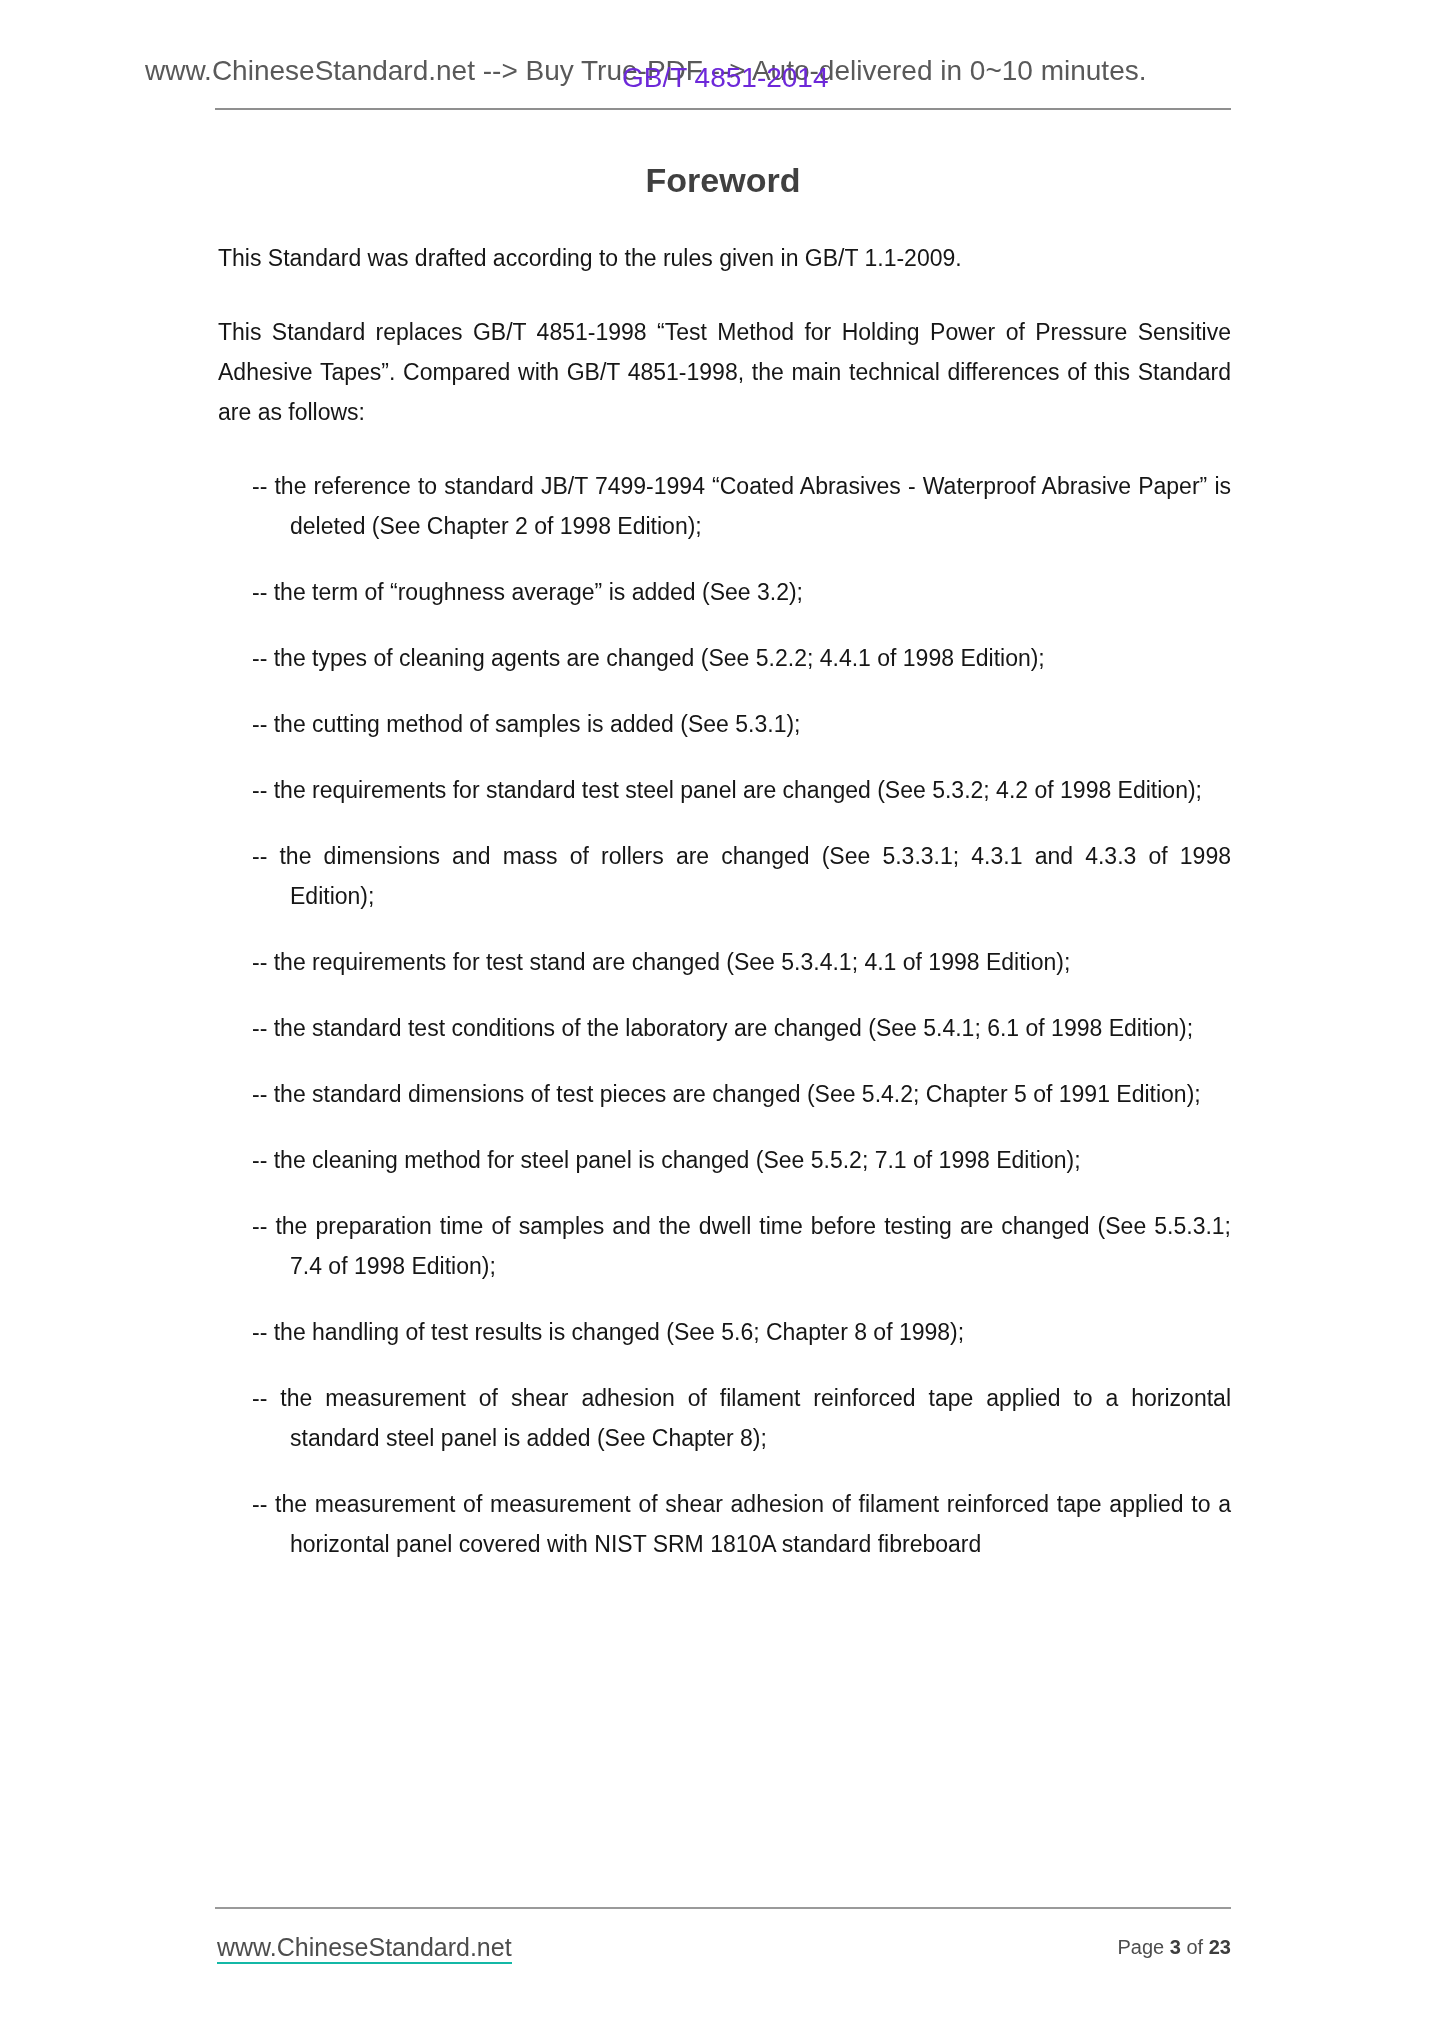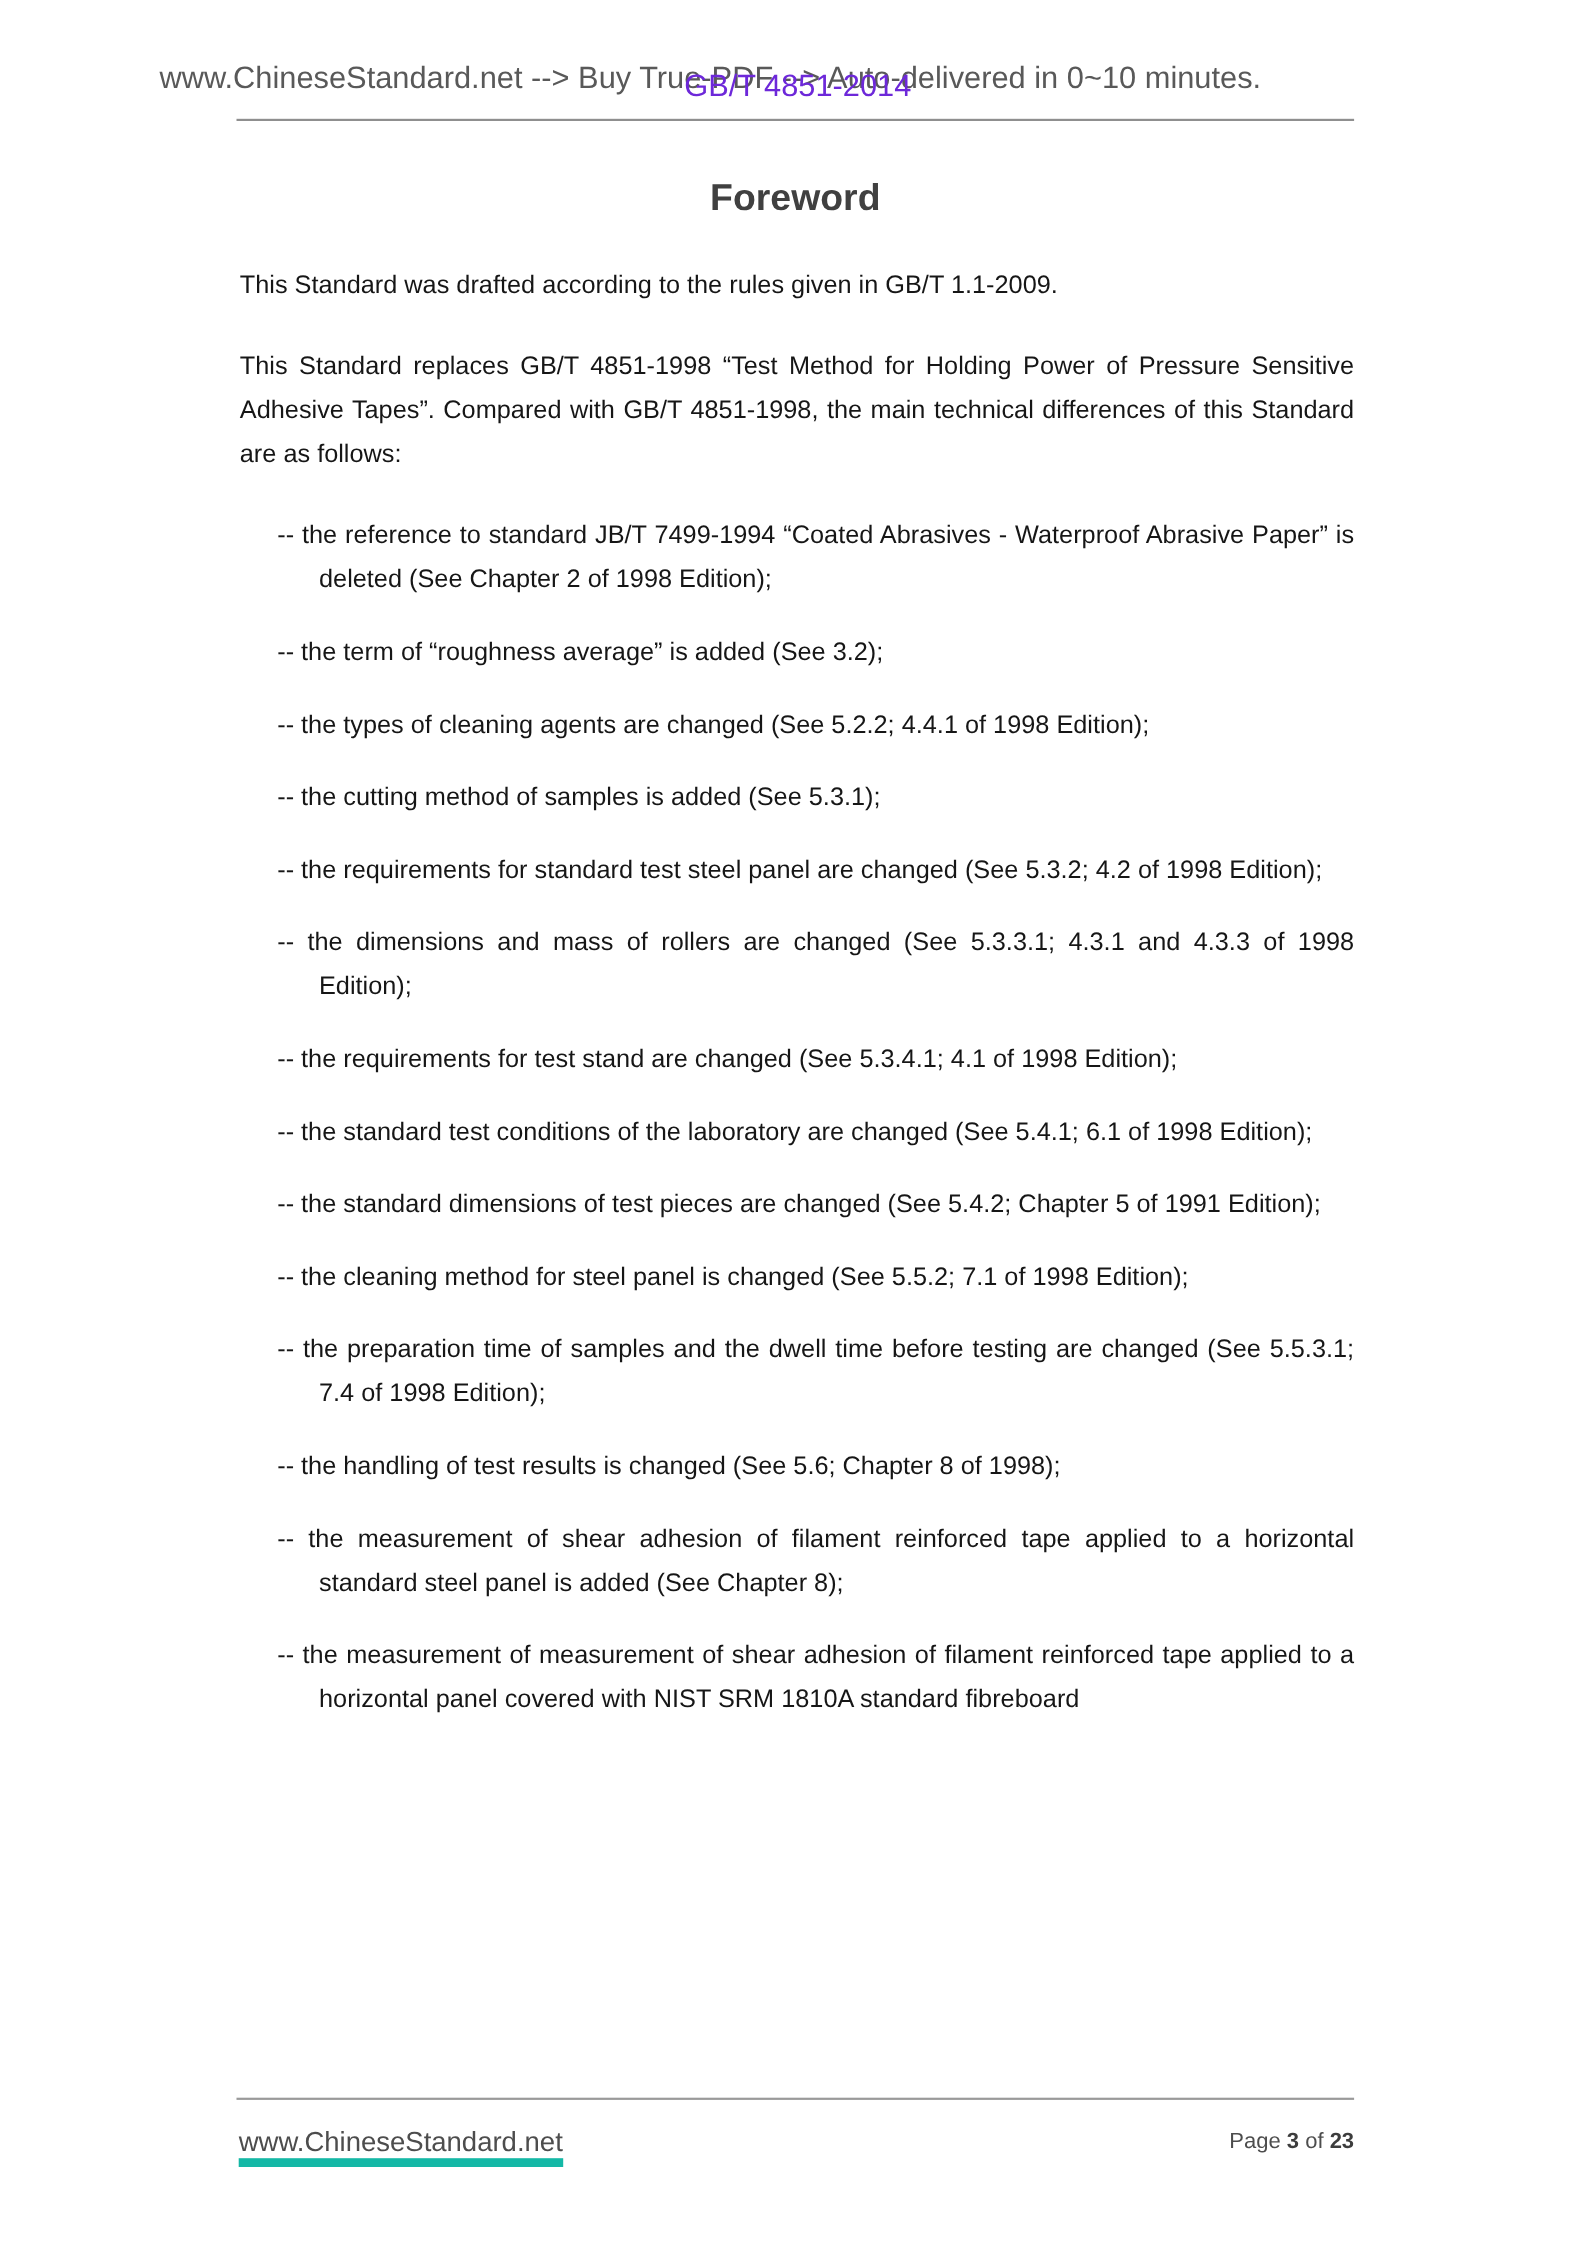--- a/index.html
+++ b/index.html
@@ -81,21 +81,21 @@
     height: 2px;
     background: #9a9a9a;
   }
   .footer-site-link {
     position: absolute;
     left: 217px;
     top: 1934px;
     font-size: 25px;
     color: #4d4d4d;
     line-height: 26px;
-    border-bottom: 8px solid #14b8a6;
+    border-bottom: 2px solid #14b8a6;
     padding-bottom: 2px;
     text-decoration: none;
     cursor: pointer;
   }
   .page-indicator {
     position: absolute;
     right: 214px;
     top: 1934px;
     font-size: 20px;
     color: #4d4d4d;

